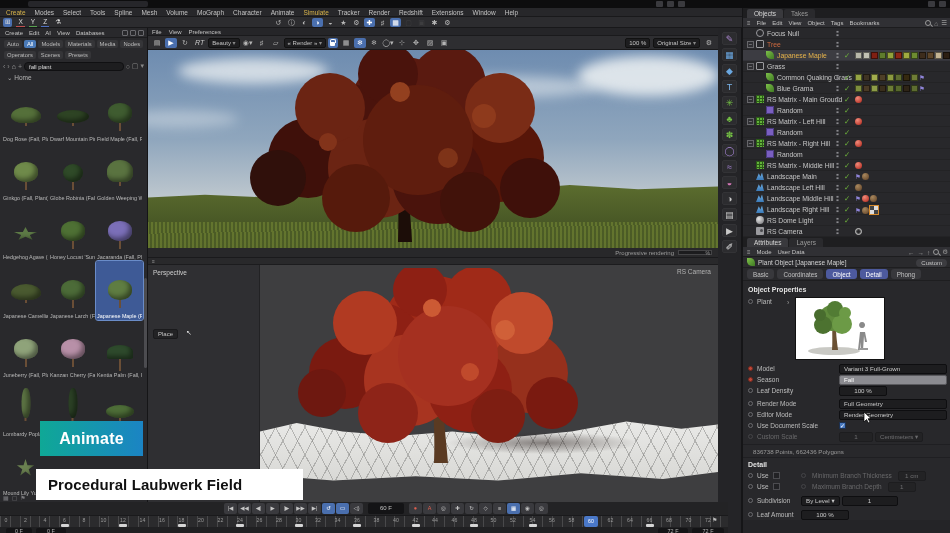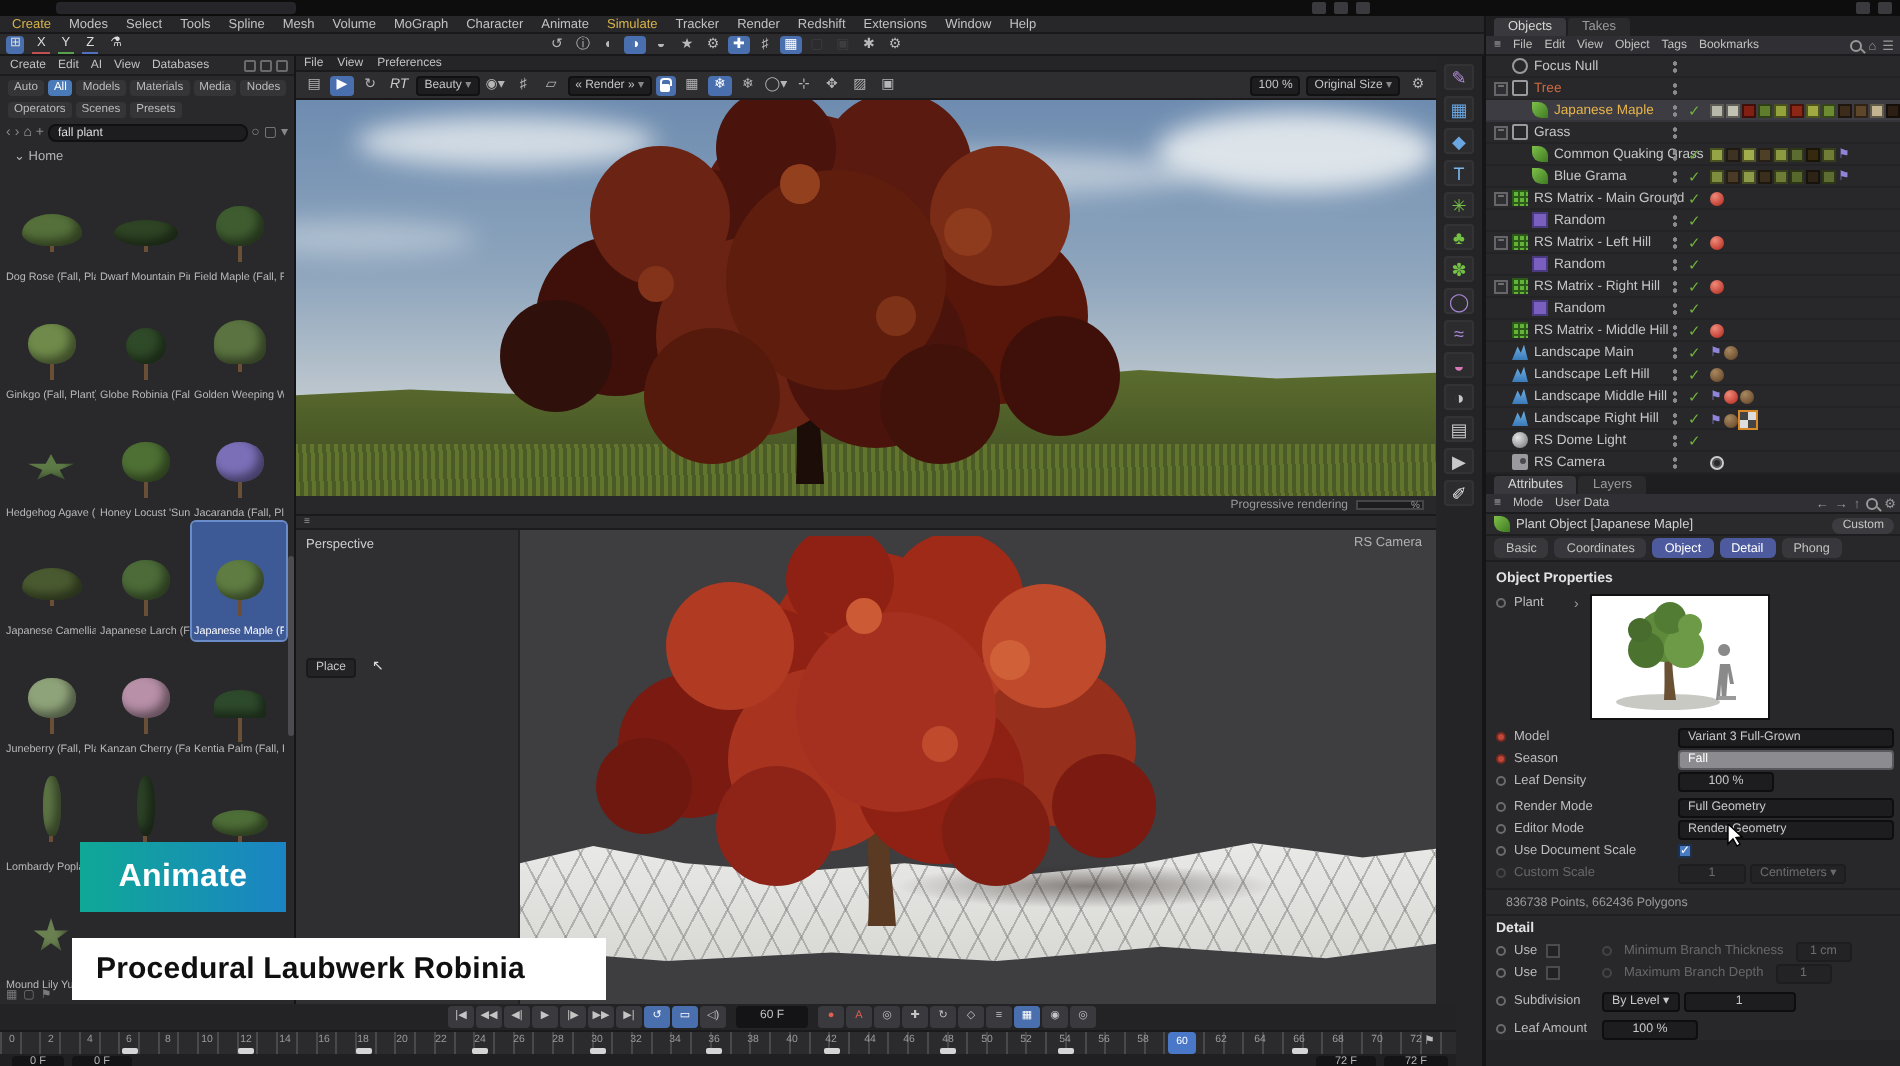--- a/index.html
+++ b/index.html
@@ -1029,14 +1029,14 @@
     <span class="tlfield" style="width:30px;margin-left:4px;">0 F</span>
     <span class="tlfield" style="width:30px;margin-left:auto;">72 F</span>
     <span class="tlfield" style="width:32px;margin:0 4px;">72 F</span>
   </div>
 </div>
 
 <div id="capsules-badge">
   <span>Animate</span>
 </div>
 <div id="banner">
-  <span>Procedural Laubwerk Robinia</span>
+  <span>Procedural Laubwerk Field</span>
 </div>
 
 </body></html>

